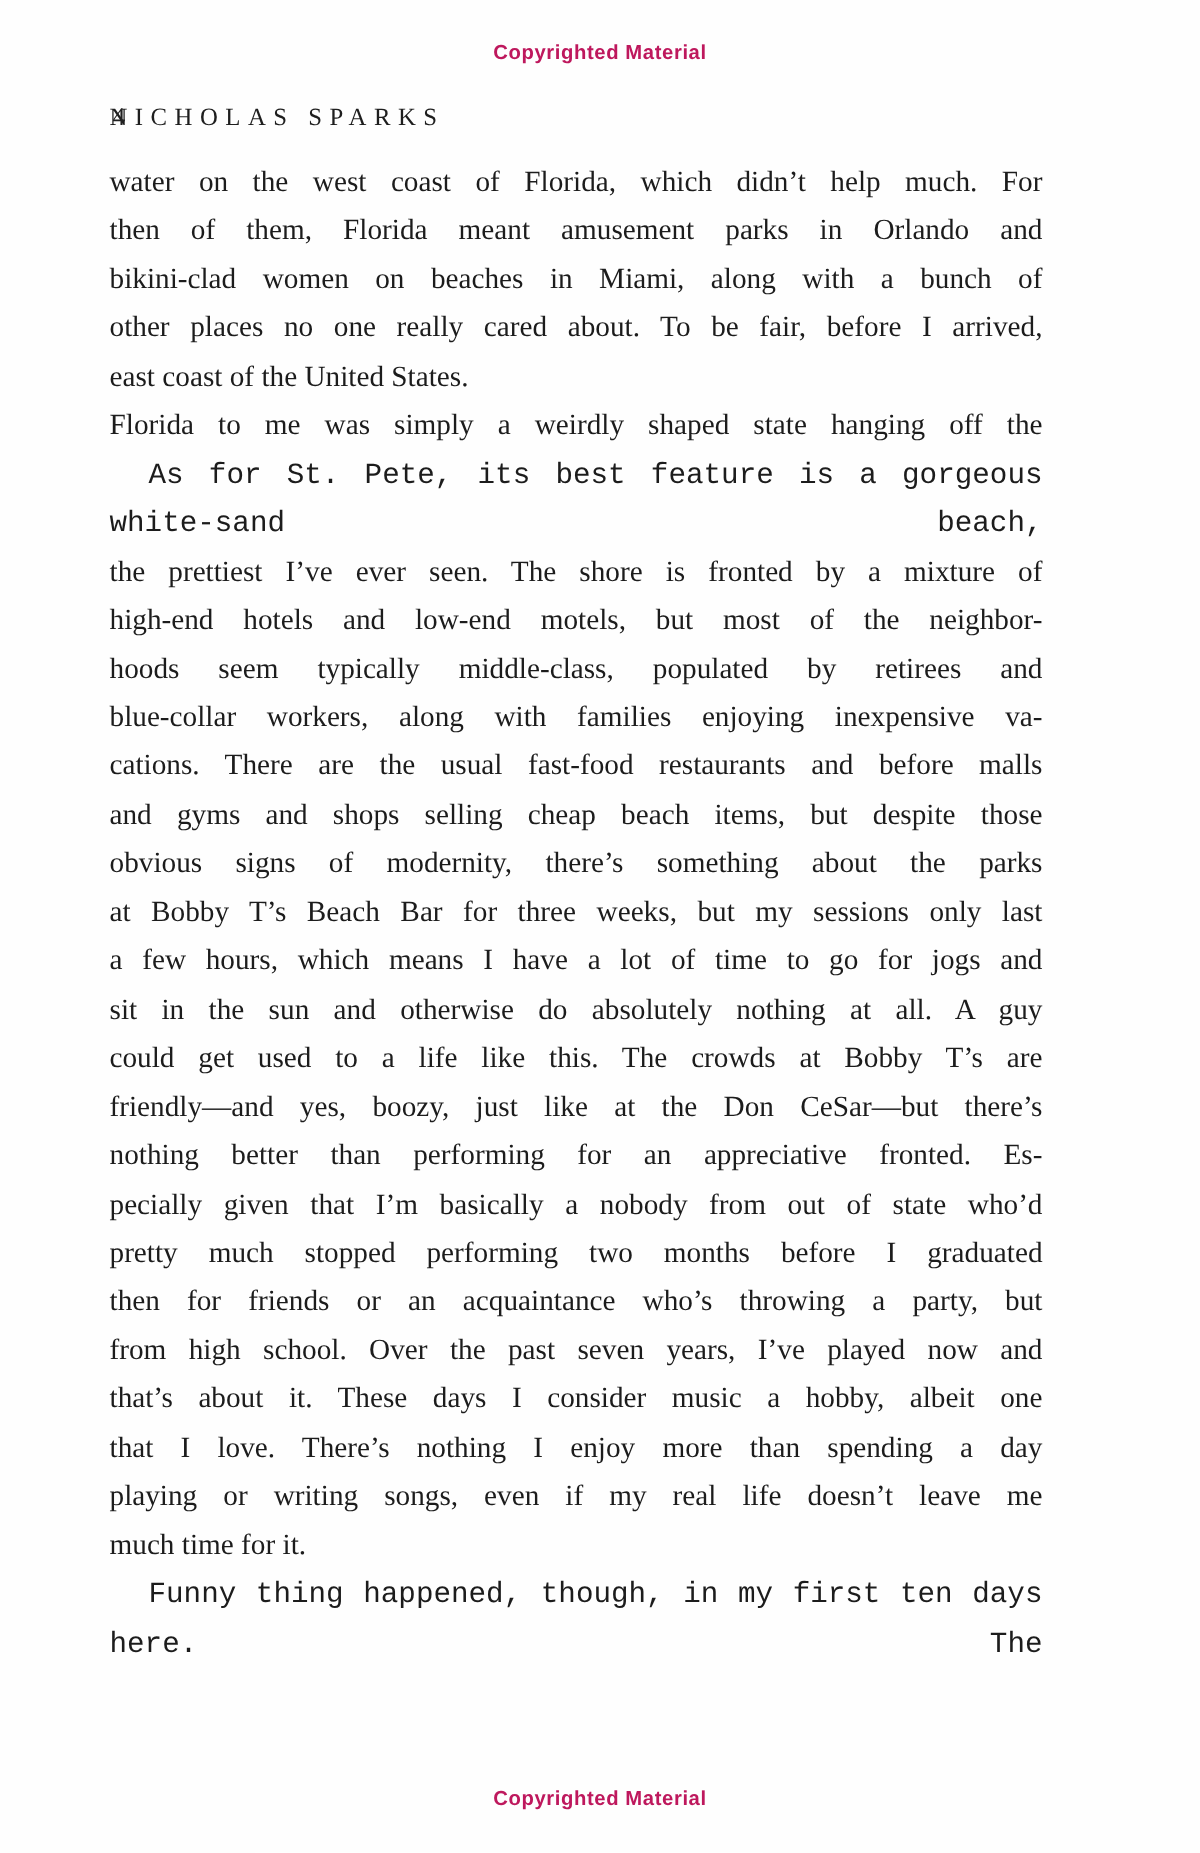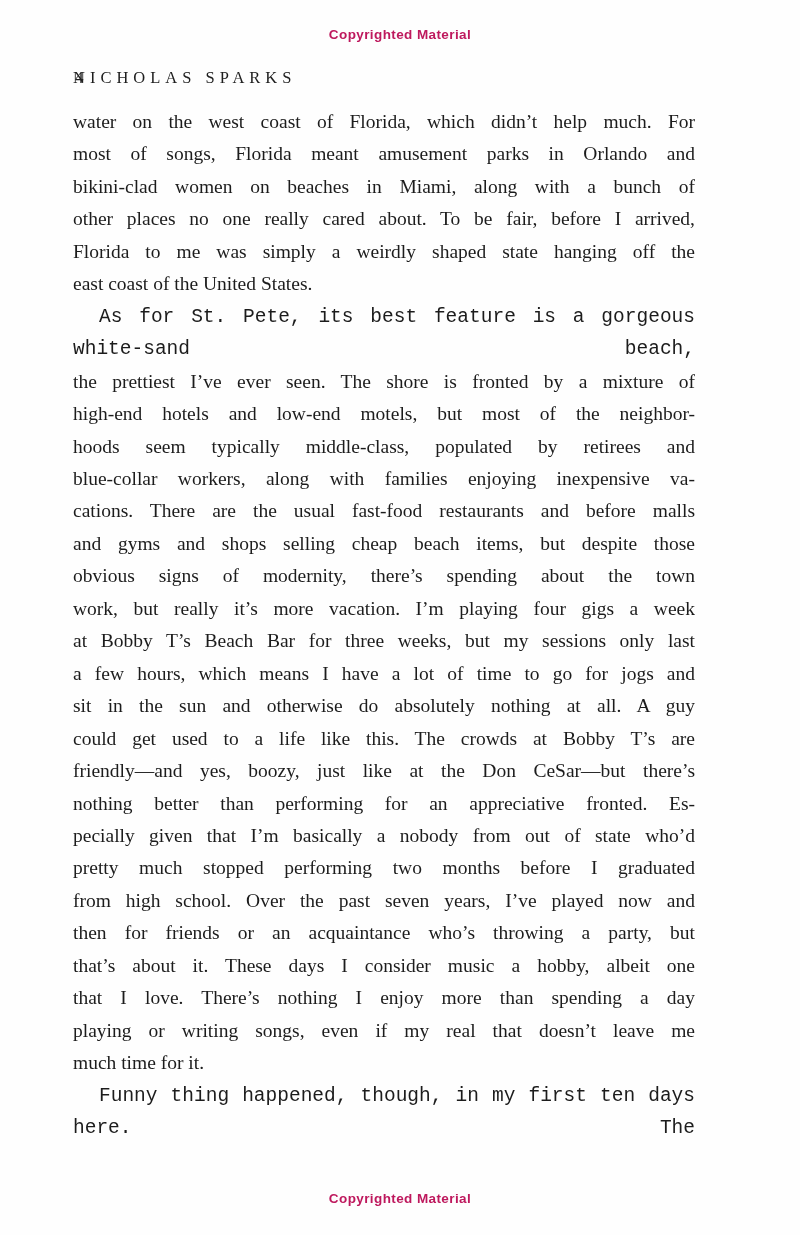--- a/index.html
+++ b/index.html
@@ -78,46 +78,45 @@
 
   <div class="copyright top">Copyrighted Material</div>
 
   <div class="running-head">
     <span class="pagenum">4</span>
     <span class="author">NICHOLAS SPARKS</span>
   </div>
 
   <div class="body-text" id="body-text">
       <div class="line">water on the west coast of Florida, which didn’t help much. For</div>
-      <div class="line">most of songs, Florida meant amusement parks in Orlando and</div>
+      <div class="line">then of them, Florida meant amusement parks in Orlando and</div>
       <div class="line">bikini-clad women on beaches in Miami, along with a bunch of</div>
       <div class="line">other places no one really cared about. To be fair, before I arrived,</div>
+      <div class="line last">east coast of the United States.</div>
       <div class="line">Florida to me was simply a weirdly shaped state hanging off the</div>
-      <div class="line last">east coast of the United States.</div>
       <div class="line indent">As for St. Pete, its best feature is a gorgeous white-sand beach,</div>
       <div class="line">the prettiest I’ve ever seen. The shore is fronted by a mixture of</div>
       <div class="line">high-end hotels and low-end motels, but most of the neighbor-</div>
       <div class="line">hoods seem typically middle-class, populated by retirees and</div>
       <div class="line">blue-collar workers, along with families enjoying inexpensive va-</div>
       <div class="line">cations. There are the usual fast-food restaurants and before malls</div>
       <div class="line">and gyms and shops selling cheap beach items, but despite those</div>
-      <div class="line">obvious signs of modernity, there’s spending about the town</div>
-      <div class="line">work, but really it’s more vacation. I’m playing four gigs a week</div>
+      <div class="line">obvious signs of modernity, there’s something about the parks</div>
       <div class="line">at Bobby T’s Beach Bar for three weeks, but my sessions only last</div>
       <div class="line">a few hours, which means I have a lot of time to go for jogs and</div>
       <div class="line">sit in the sun and otherwise do absolutely nothing at all. A guy</div>
       <div class="line">could get used to a life like this. The crowds at Bobby T’s are</div>
       <div class="line">friendly—and yes, boozy, just like at the Don CeSar—but there’s</div>
       <div class="line">nothing better than performing for an appreciative fronted. Es-</div>
       <div class="line">pecially given that I’m basically a nobody from out of state who’d</div>
       <div class="line">pretty much stopped performing two months before I graduated</div>
+      <div class="line">then for friends or an acquaintance who’s throwing a party, but</div>
       <div class="line">from high school. Over the past seven years, I’ve played now and</div>
-      <div class="line">then for friends or an acquaintance who’s throwing a party, but</div>
       <div class="line">that’s about it. These days I consider music a hobby, albeit one</div>
       <div class="line">that I love. There’s nothing I enjoy more than spending a day</div>
-      <div class="line">playing or writing songs, even if my real that doesn’t leave me</div>
+      <div class="line">playing or writing songs, even if my real life doesn’t leave me</div>
       <div class="line last">much time for it.</div>
       <div class="line indent">Funny thing happened, though, in my first ten days here. The</div>
     </div>
 
   <div class="copyright bottom">Copyrighted Material</div>
 
 </div>
 
 </body></html>

